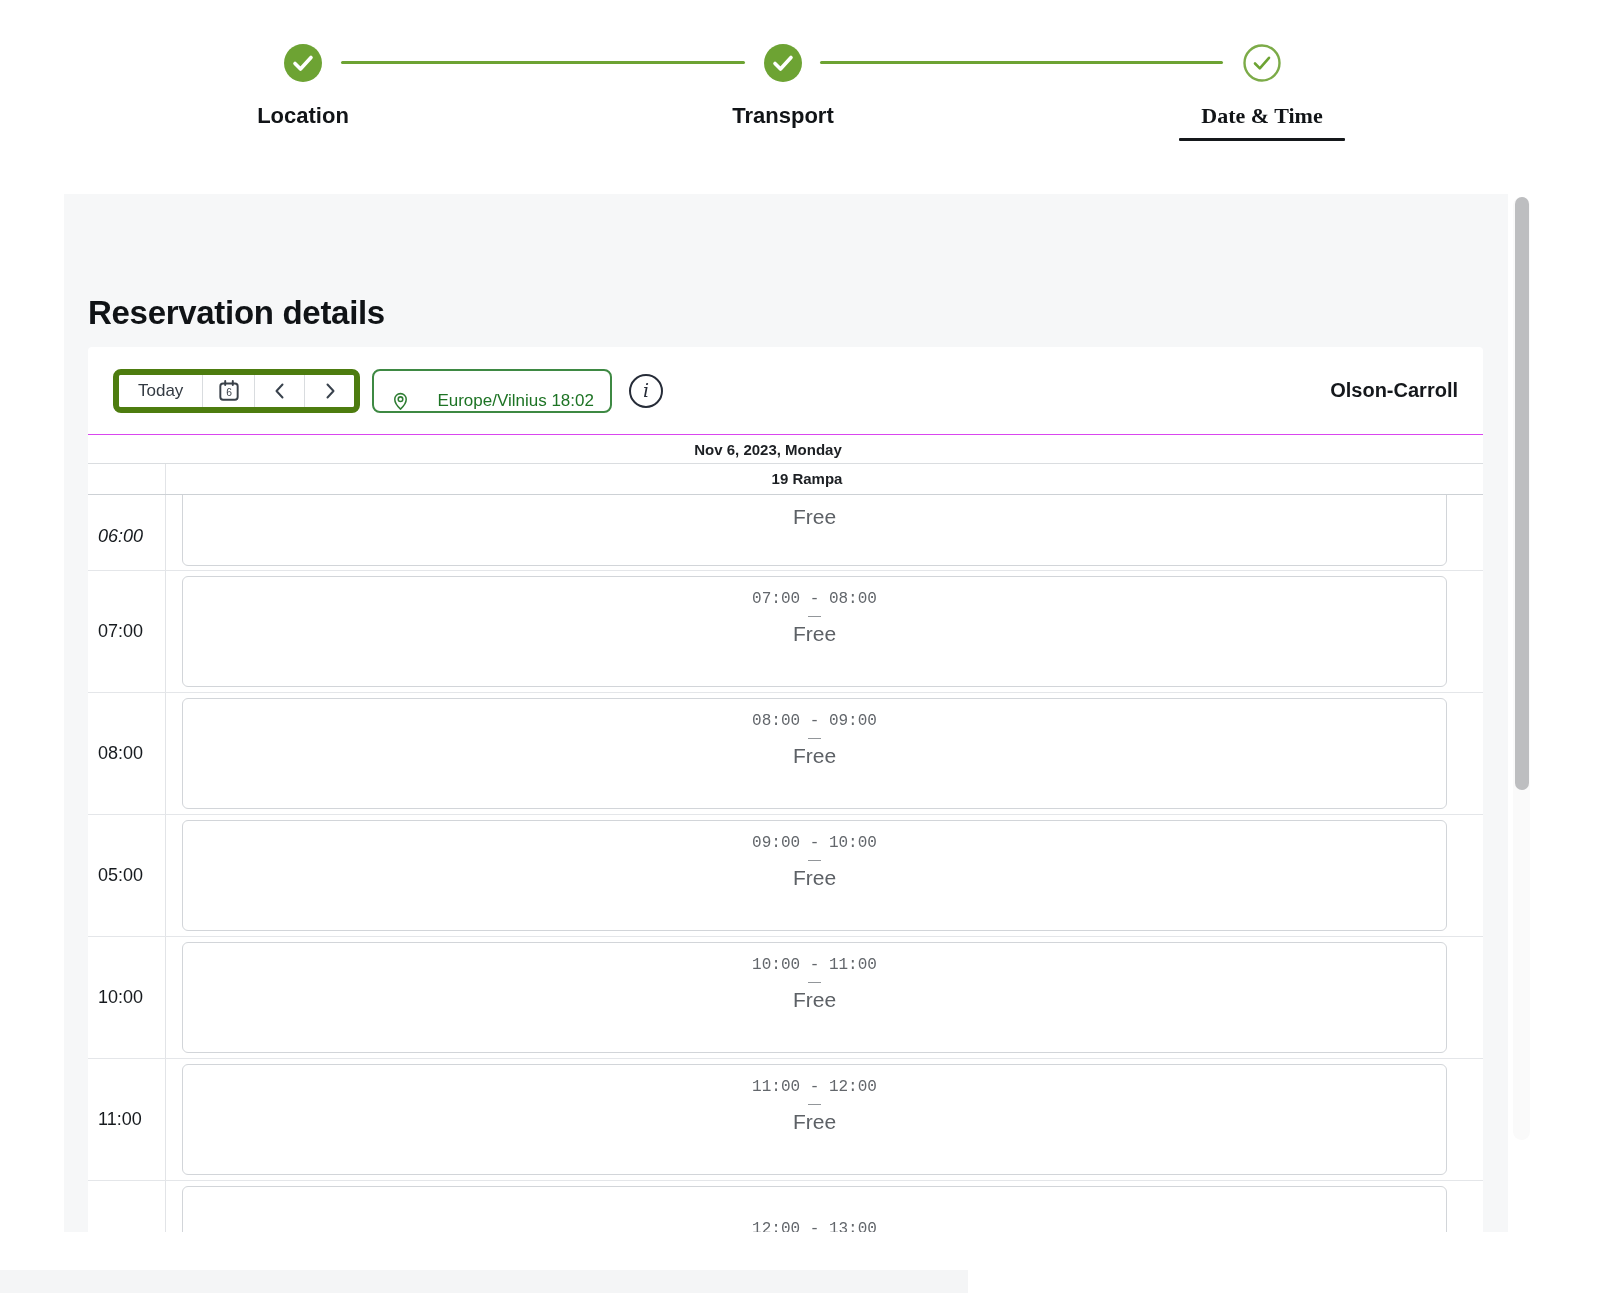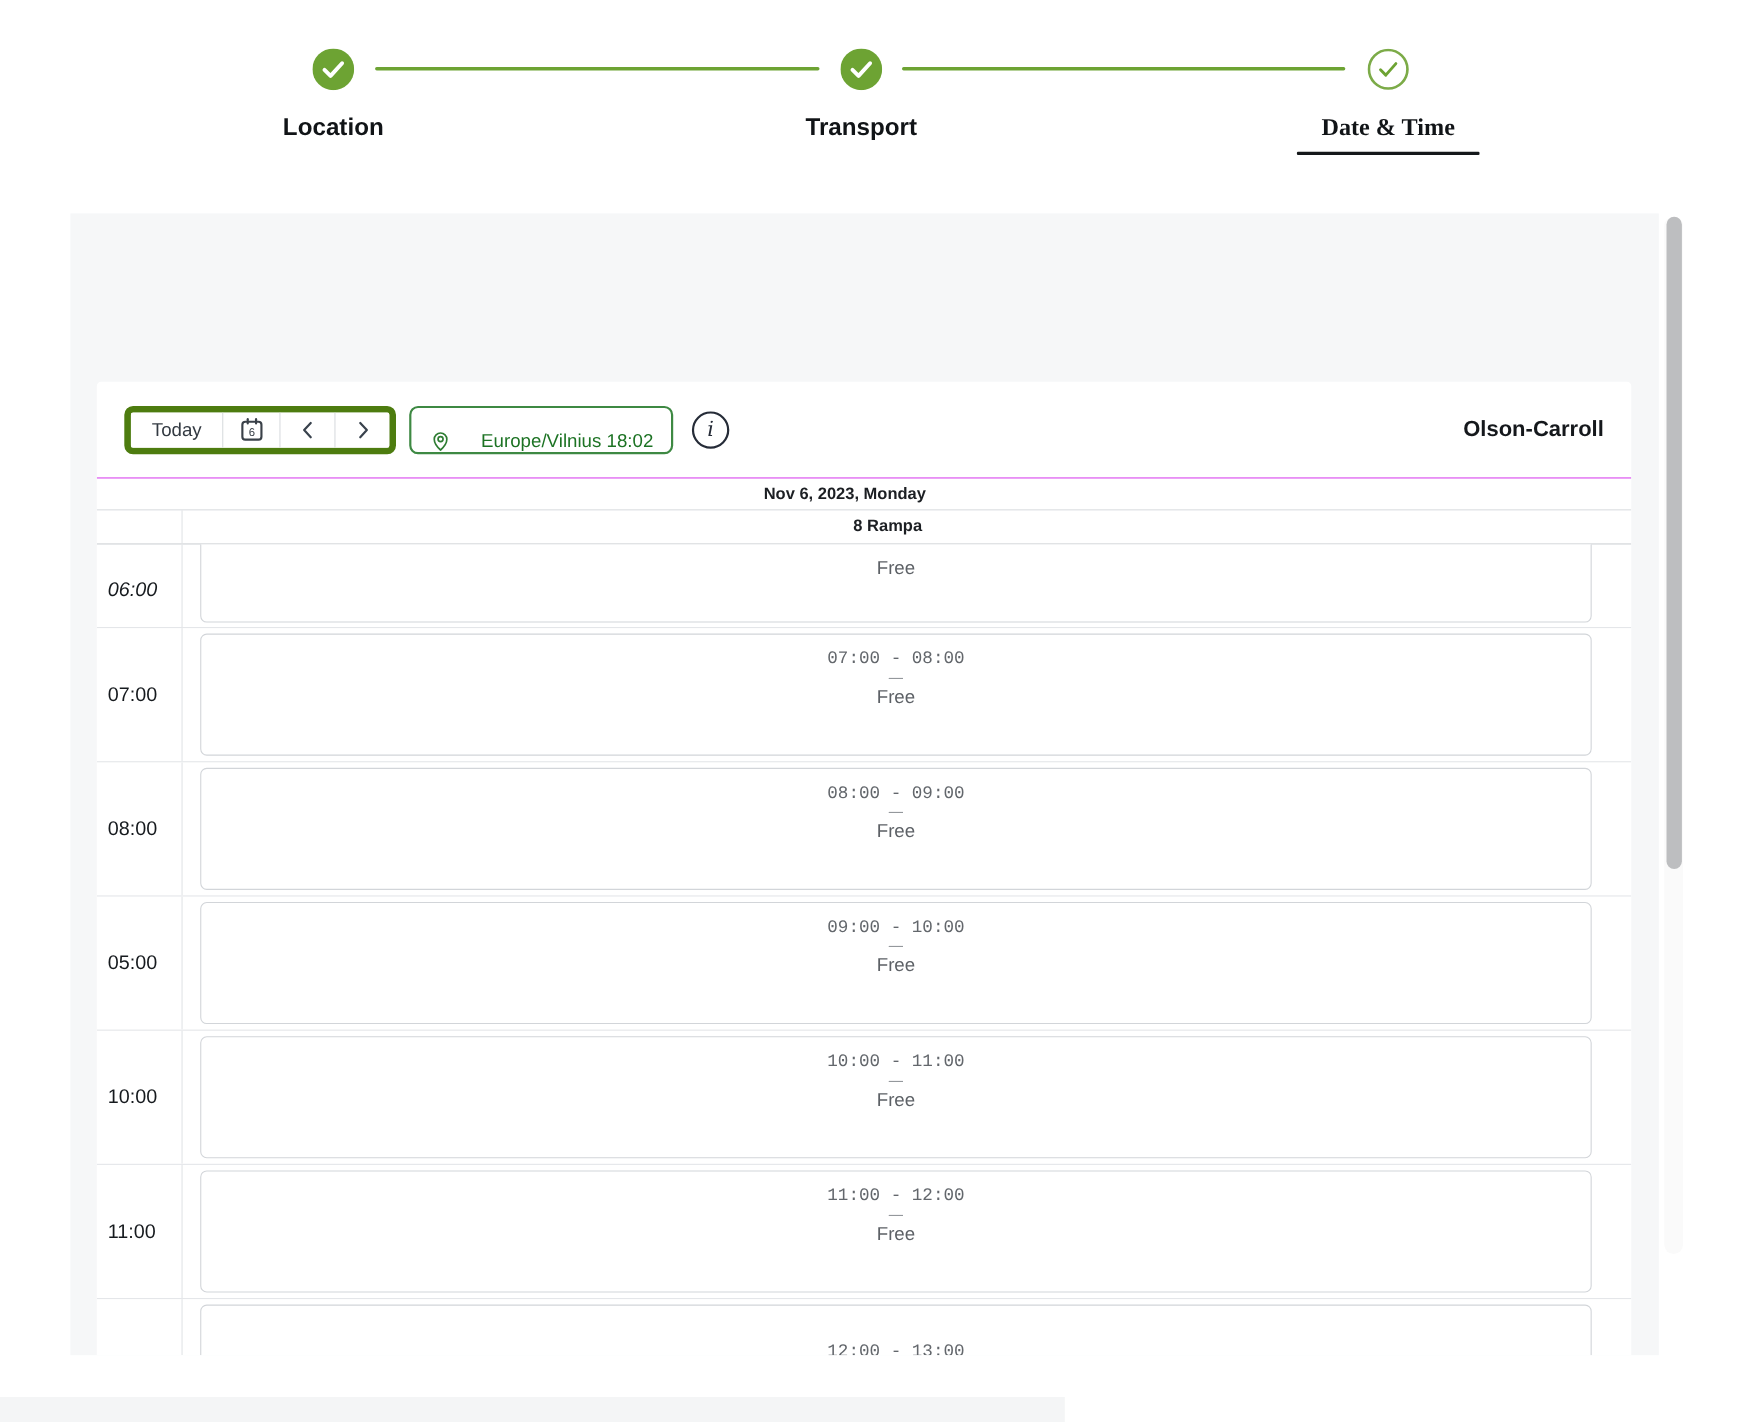--- a/index.html
+++ b/index.html
@@ -59,21 +59,21 @@
   .time-cell { width:78px; border-right:1px solid #e2e4e7; display:flex; align-items:center; padding-left:10px; }
   .row-first .time-cell { align-items:center; padding-top:8px;font-style:italic; }
   .time-label { font-size:18px; color:#161a1e; }
   .slot-cell { flex:1; position:relative; }
   .slot { position:absolute; left:16px; right:36px; top:5px; bottom:5px; background:#fff;
     border:1px solid #d2d5d9; border-radius:6px; text-align:center; padding-top:12px; cursor:pointer; }
   .row-first .slot { top:-41px; bottom:auto; height:112px; padding-top:51px; }
   .row-last .slot { bottom:auto; height:112px; padding-top:32px; }
   .slot-range { font-size:16px; line-height:20px; color:#63676c;font-family:Liberation Mono, monospace; }
   .slot-dash { font-size:13px; line-height:14px; color:#85898e; }
-  .slot-status { font-size:17px; line-height:22px; color:#5d6166; }
+  .slot-status { font-size:21px; line-height:22px; color:#5d6166; }
 
   
   .v-track { position:absolute; left:1513px; top:197px; width:17px; height:943px; background:#fafafa; border-radius:9px; }
   .v-thumb { position:absolute; left:1515px; top:197px; width:14px; height:593px; background:#bdbec0; border-radius:7px; cursor:pointer; }
   .h-bar { position:absolute; left:0; top:1270px; width:968px; height:23px; background:#f4f5f6; }
 </style>
 </head>
 <body>
 
 <div class="page">
@@ -102,20 +102,21 @@
       <svg class="step-circle" viewBox="0 0 38 38">
         <circle cx="19" cy="19" r="17.5" fill="#ffffff" stroke="#7cab48" stroke-width="2.4"></circle>
         <path d="M12 19.5 L16.8 24.3 L26 13.8" fill="none" stroke="#6da333" stroke-width="2.6" stroke-linecap="round" stroke-linejoin="round"></path>
       </svg>
       <div class="step-label">Date &amp; Time</div>
       <div class="active-underline"></div>
     </div>
   </div>
 
   <div class="panel">
+    <h1 class="page-title">Reservation details</h1>
 
     <div class="card">
 
       <div class="toolbar">
         <div class="btn-group">
           <button class="btn-today">Today</button>
           <button class="btn-cal">
             <svg width="26" height="26" viewBox="0 0 24 24">
               <rect x="4" y="5" width="16" height="15" rx="2.5" fill="none" stroke="#3a4149" stroke-width="1.8"></rect>
               <line x1="8.5" y1="2.8" x2="8.5" y2="6.5" stroke="#3a4149" stroke-width="1.8" stroke-linecap="round"></line>
@@ -149,21 +150,21 @@
 
         <div class="org-name">Olson-Carroll</div>
       </div>
 
       <div class="date-row">
         <div class="date-row-inner">Nov 6, 2023, Monday</div>
       </div>
 
       <div class="col-header">
         <div class="col-gutter"></div>
-        <div class="col-title">8 Rampa</div>
+        <div class="col-title">19 Rampa</div>
       </div>
 
       <div class="grid">
           <div class="row row-first">
             <div class="time-cell">
               <span class="time-label">06:00</span>
             </div>
             <div class="slot-cell">
               <div class="slot">
                 <div class="slot-range"></div>

